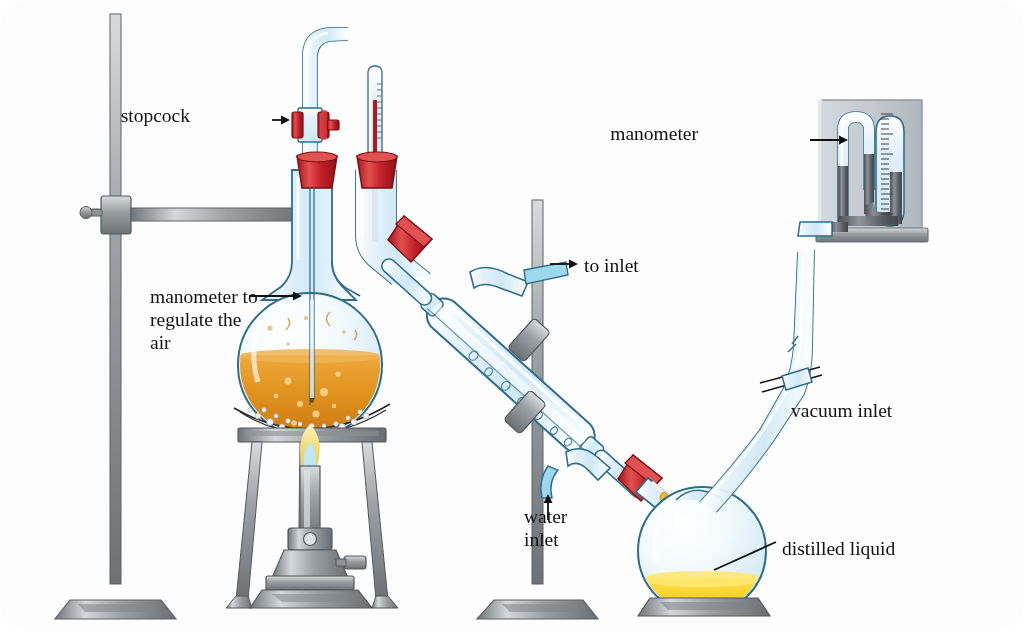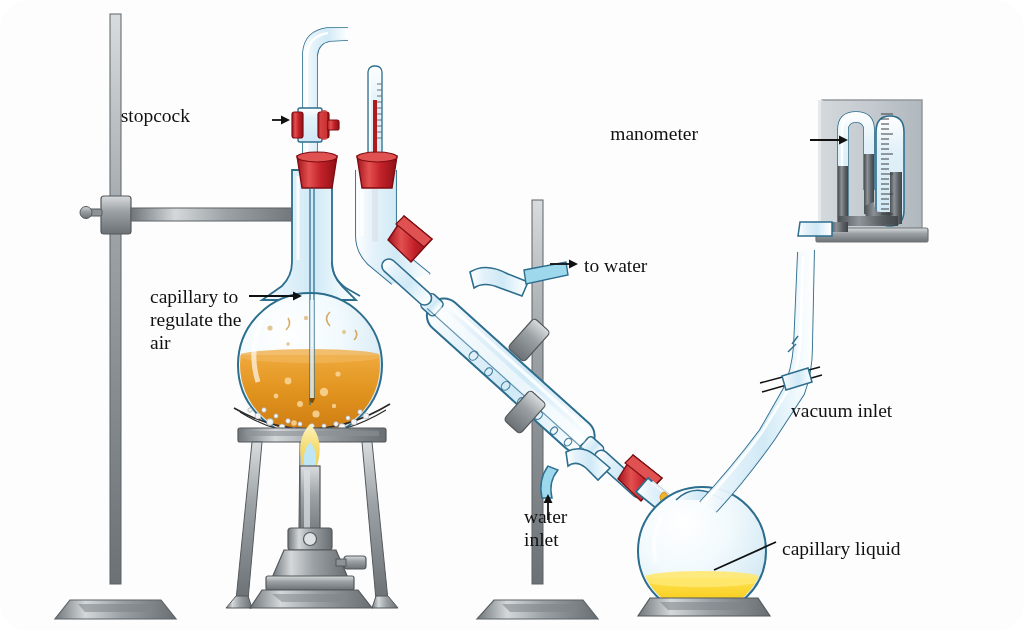--- a/index.html
+++ b/index.html
@@ -385,28 +385,28 @@
     <path d="M290 120 l-9 -4.5 v9 z"></path>
     <path d="M302 296 l-9 -4.5 v9 z"></path>
     <path d="M848 140 l-9 -4.5 v9 z"></path>
     <path d="M578 264 l-9 -4.5 v9 z"></path>
     <path d="M548 494 l-4.5 9 h9 z"></path>
   </g>
 </svg>
 
 <div class="lbl r" style="left:80px;top:104px;width:110px;">stopcock</div>
 
-<div class="lbl" style="left:150px;top:285px;width:130px;">capillary to
+<div class="lbl" style="left:150px;top:285px;width:130px;">manometer to
 regulate the
 air</div>
 
 <div class="lbl r" style="left:580px;top:122px;width:118px;">manometer</div>
 
-<div class="lbl" style="left:584px;top:254px;">to water</div>
+<div class="lbl" style="left:584px;top:254px;">to inlet</div>
 
 <div class="lbl" style="left:524px;top:505px;width:96px;">water
 inlet</div>
 
 <div class="lbl" style="left:791px;top:399px;">vacuum inlet</div>
 
-<div class="lbl" style="left:782px;top:537px;">capillary liquid</div>
+<div class="lbl" style="left:782px;top:537px;">distilled liquid</div>
 
 </div>
 
 </body></html>

